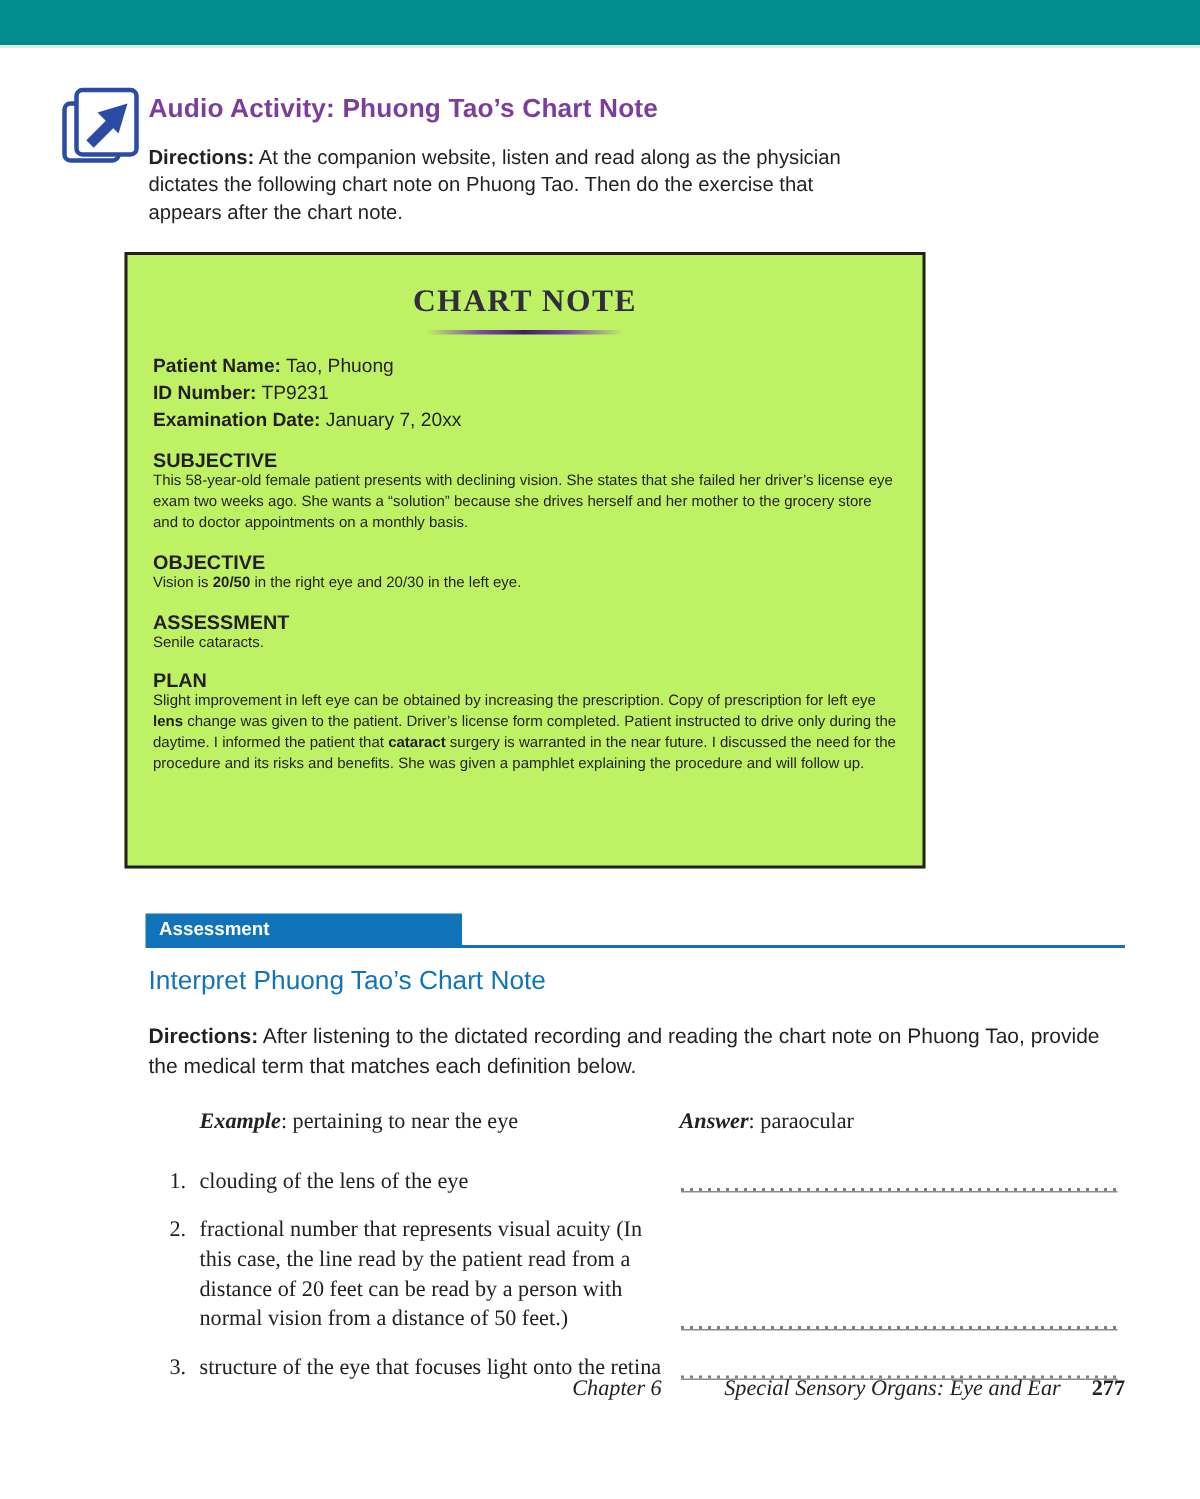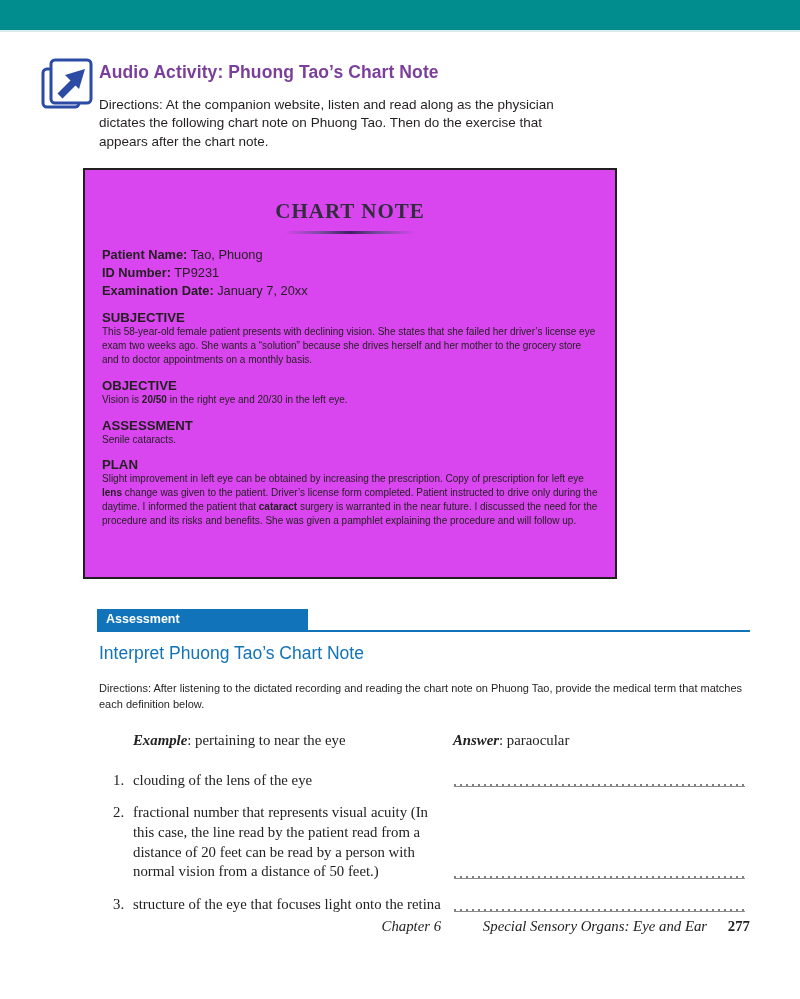--- a/index.html
+++ b/index.html
@@ -12,25 +12,25 @@
 
   .audio-icon { position:absolute; left:36px; top:56px; width:60px; height:56px; }
 
   .h1-audio {
     margin:30px 55px 0 99px; font-size:17.5px; font-weight:bold; color:#7B3F9B;
     letter-spacing:0.1px;
   }
   .directions1 {
     margin:13px 0 0 99px; width:492px; font-size:13.5px; line-height:1.37; color:#231f20;
   }
-  .dir-label { font-weight:normal; }
+  .dir-label { font-weight:bold; }
 
   .chartnote {
-    margin:17px 0 0 83px; width:534px; min-height:411px; background:#d946ef;
-    border:2px solid #231f20; padding:27px 17px 14px 17px;
+    margin:17px 0 0 83px; width:534px; min-height:411px; background:#bef264;
+    border:2px solid #231f20; padding:16px 17px 14px 17px;
   }
   .cn-title {
     text-align:center; font-family:"Liberation Serif", serif; font-weight:bold;
     font-size:21px; letter-spacing:1px; color:#312d3e; margin-top:2px;
   }
   .cn-divider {
     width:132px; height:3px; margin:7px auto 12px auto; border-radius:2px;
     background:linear-gradient(to right, rgba(90,45,130,0), #7a4ba0 28%, #3f1f62 50%, #7a4ba0 72%, rgba(90,45,130,0));
   }
   .cn-line { font-size:12.8px; line-height:1.38; color:#231f20; }
@@ -44,21 +44,21 @@
     margin:30px 0 0 97px; width:653px; border-bottom:2px solid #1173B9; padding-bottom:0;
   }
   .assess-banner {
     display:inline-block; background:#1173B9; color:#ffffff; font-weight:bold;
     font-size:12.5px; padding:3px 10px 4px 9px; min-width:211px;
   }
   .h2-interpret {
     margin:11px 55px 0 99px; font-size:17.5px; font-weight:normal; color:#1173B9;
   }
   .directions2 {
-    margin:17px 0 0 99px; width:656px; font-size:11px; line-height:1.37; color:#231f20;
+    margin:17px 0 0 99px; width:656px; font-size:14px; line-height:1.37; color:#231f20;
   }
   .example-row {
     margin:20px 0 0 133px; display:flex; font-family:"Liberation Serif", serif;
     font-size:14.8px; color:#222222;
   }
   .example-left { width:320px; }
   .bi { font-weight:bold; font-style:italic; }
 
   .q-list { margin:22px 0 0 113px; width:632px; }
   .q-row { display:flex; align-items:flex-end; margin-top:13px; }

